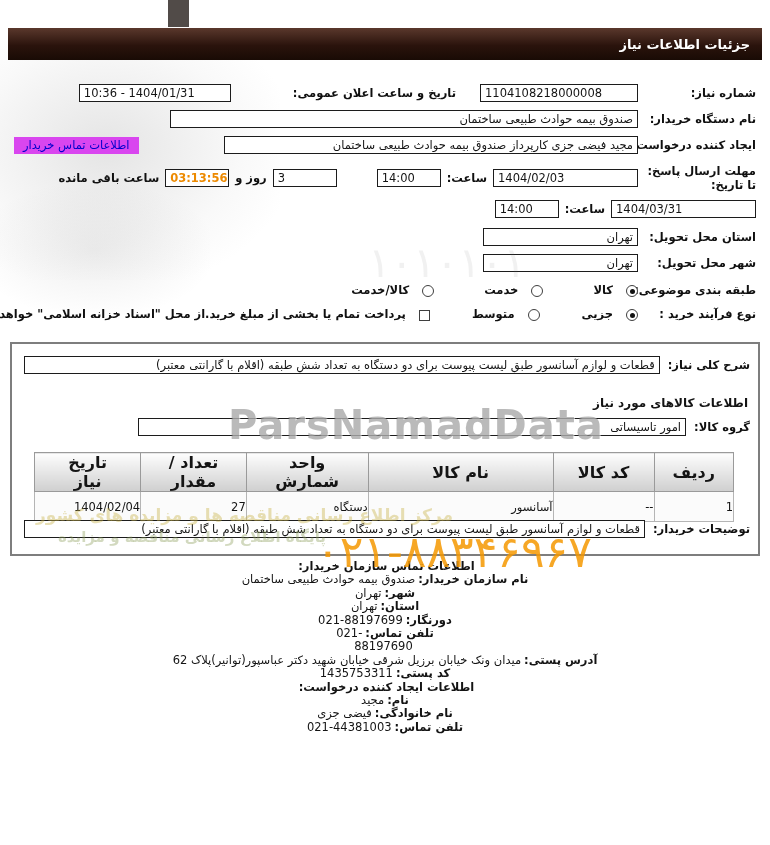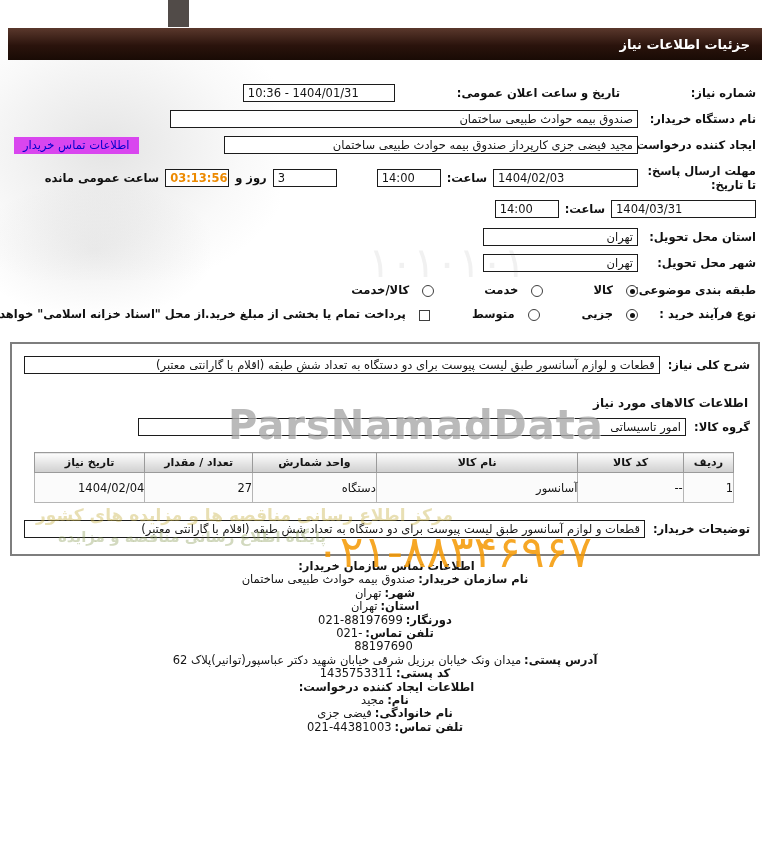--- a/index.html
+++ b/index.html
@@ -42,21 +42,21 @@
   .pr { display:flex; align-items:flex-end; gap:13px; flex:none; }
   .radio { width:12px; height:12px; border:1px solid #3f3f3f; border-radius:50%; background:#fff; position:relative; flex:none; }
   .radio.sel::after { content:""; position:absolute; left:2.5px; top:2.5px; width:5px; height:5px; background:#111; border-radius:50%; }
   .cb { width:11px; height:11px; border:1px solid #3f3f3f; background:#fff; flex:none; }
 
   .needbox { position:absolute; top:342px; left:10px; right:10px; height:214px; border:2px solid #7e7e7e; z-index:2; background:transparent; }
   .brow { position:absolute; right:8px; left:12px; display:flex; align-items:center; gap:8px; height:18px; }
   .boxtitle { position:absolute; right:10px; font-weight:bold; font-size:12px; }
   .itbl { position:absolute; right:24px; left:22px; border-collapse:collapse; table-layout:fixed; direction:rtl; }
   .itbl th { background:linear-gradient(180deg,#fdfdfd,#cfcfcf); border:1px solid #9a9a9a;
-             font-size:11px; font-weight:bold; height:20px; padding:0 10px; text-align:center; }
+             font-size:16px; font-weight:bold; height:14px; padding:0 18px; text-align:center; }
   .itbl td { border:1px solid #b5b5b5; background:#fbfbfb; height:30px; text-align:right; font-size:11.5px; }
 
   .contact { position:absolute; top:560px; left:0; right:0; text-align:center; font-size:11.5px; line-height:13.4px; z-index:2; }
   .cline b { font-weight:bold; margin-left:3px; }
   .cline .val { unicode-bidi:plaintext; }
 
   
   .wm-brand { position:absolute; top:402px; left:228px; z-index:40; pointer-events:none;
               font-size:40px; font-weight:bold; letter-spacing:1px; direction:ltr;
               color:rgba(130,130,130,.55); text-shadow:1px 1px 0 rgba(255,255,255,.6); }
@@ -78,20 +78,21 @@
   <div class="wm-photo"></div>
   <div class="wm-photo2"></div>
   <div class="wm-photo3"></div>
 
   <div class="titlebar">
     <span class="t">جزئیات اطلاعات نیاز</span>
   </div>
 
   <div class="frow" style="top:84px">
     <span class="lbl w112">شماره نیاز:</span>
+    <span class="tb ltr w158">1104108218000008</span>
     <span class="lbl m18">تاریخ و ساعت اعلان عمومی:</span>
     <span class="tb ltr w152 m56">10:36 - 1404/01/31</span>
   </div>
 
   <div class="frow" style="top:110px">
     <span class="lbl w112">نام دستگاه خریدار:</span>
     <span class="tb w468">صندوق بیمه حوادث طبیعی ساختمان</span>
   </div>
 
   <div class="frow" style="top:136px">
@@ -101,21 +102,21 @@
   </div>
 
   <div class="frow tall" style="top:161px">
     <span class="lbl wrap">مهلت ارسال پاسخ: تا تاریخ:</span>
     <span class="tb ltr w145">1404/02/03</span>
     <span class="lbl">ساعت:</span>
     <span class="tb ltr w64">14:00</span>
     <span class="tb ltr w64 m34">3</span>
     <span class="lbl">روز و</span>
     <span class="tb timer">03:13:56</span>
-    <span class="lbl">ساعت عمومی مانده</span>
+    <span class="lbl">ساعت باقی مانده</span>
   </div>
 
   <div class="frow tall" style="top:192px">
     <span class="tb ltr w145">1404/03/31</span>
     <span class="lbl">ساعت:</span>
     <span class="tb ltr w64">14:00</span>
   </div>
 
   <div class="frow" style="top:228px">
     <span class="lbl w112">استان محل تحویل:</span>

